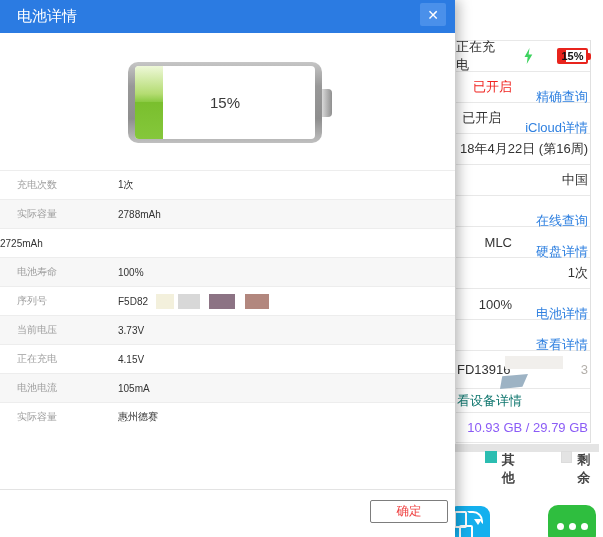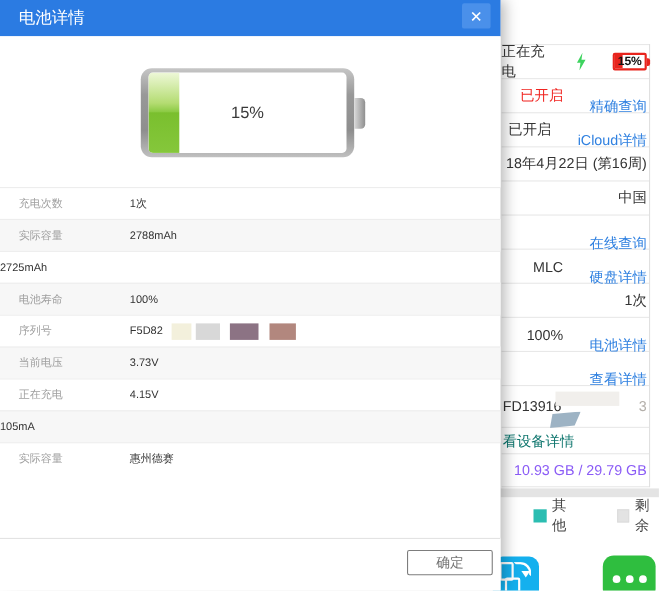--- a/index.html
+++ b/index.html
@@ -26,21 +26,21 @@
         clip-path:polygon(62% 0,8% 56%,42% 56%,32% 100%,92% 40%,52% 40%);}
 
   
   .blur-block{position:absolute;left:505px;top:356px;width:58px;height:13px;background:#f1efec;z-index:1;}
   .tri-art{position:absolute;left:500px;top:374px;width:28px;height:15px;background:#9db3c4;z-index:1;
            clip-path:polygon(0 100%,8% 15%,100% 0,80% 85%);}
 
   
   .storage-bar{position:absolute;left:455px;top:444px;width:144px;height:8px;background:#e4e4e4;z-index:1;}
   .legend{position:absolute;left:455px;top:460px;width:148px;height:18px;display:flex;align-items:center;z-index:1;font-size:13px;color:#444;}
-  .legend .item{display:flex;align-items:center;gap:5px;}
+  .legend .item{display:flex;align-items:flex-start;gap:5px;font-weight:bold;}
   .sw{width:12px;height:12px;display:inline-block;}
   .sw-other{background:#2bbdb1;}
   .sw-free{background:#e3e3e3;border:1px solid #dcdcdc;box-sizing:border-box;}
   .item-other{margin-left:30px;}
   .item-free{margin-left:33px;}
 
   
   .app-blue{position:absolute;left:448px;top:506px;width:42px;height:40px;border-radius:9px;background:#14b0ee;z-index:1;}
   .app-blue .rect1{position:absolute;left:6px;top:5px;width:9px;height:13px;border:2px solid #fff;border-radius:2px;background:transparent;}
   .app-blue .rect2{position:absolute;left:11px;top:19px;width:10px;height:11px;border:2px solid #fff;border-radius:2px;}
@@ -80,21 +80,21 @@
   .dlabel{color:#9e9e9e;width:101px;margin-left:17px;flex:none;}
   .dvalue{color:#333;display:flex;align-items:center;}
   .cb{display:inline-block;height:15px;margin-left:4px;vertical-align:middle;}
   .cb1{width:18px;background:#f3f0dc;margin-left:8px;}
   .cb2{width:22px;background:#d8d8d8;}
   .cb3{width:26px;background:#8c7384;margin-left:9px;}
   .cb4{width:24px;background:#b2877e;margin-left:10px;}
 
   .dfooter{position:absolute;left:0;top:489px;width:455px;height:48px;border-top:1px solid #e3e3e3;background:#fff;}
   .ok-btn{position:absolute;left:370px;top:10px;width:78px;height:23px;box-sizing:border-box;
-          border:1px solid #7d7d7d;border-radius:2px;background:#fff;font-size:12.5px;color:#737373;
+          border:1px solid #7d7d7d;border-radius:2px;background:#fff;font-size:12.5px;color:#ef4444;
           display:flex;align-items:center;justify-content:center;cursor:pointer;}
 </style>
 </head>
 <body>
 
 <div id="screen">
 
   <div class="bg-panel">
     <div class="bg-row" style="height:31px">
       <span>正在充电</span>
@@ -217,20 +217,21 @@
       </div>
       <div class="drow">
         <span class="dlabel">当前电压</span>
         <span class="dvalue">3.73V</span>
       </div>
       <div class="drow">
         <span class="dlabel">正在充电</span>
         <span class="dvalue">4.15V</span>
       </div>
       <div class="drow">
+        <span class="dlabel">电池电流</span>
         <span class="dvalue">105mA</span>
       </div>
       <div class="drow">
         <span class="dlabel">实际容量</span>
         <span class="dvalue">惠州德赛</span>
       </div>
     </div>
 
     <div class="dfooter">
       <div class="ok-btn">确定</div>

